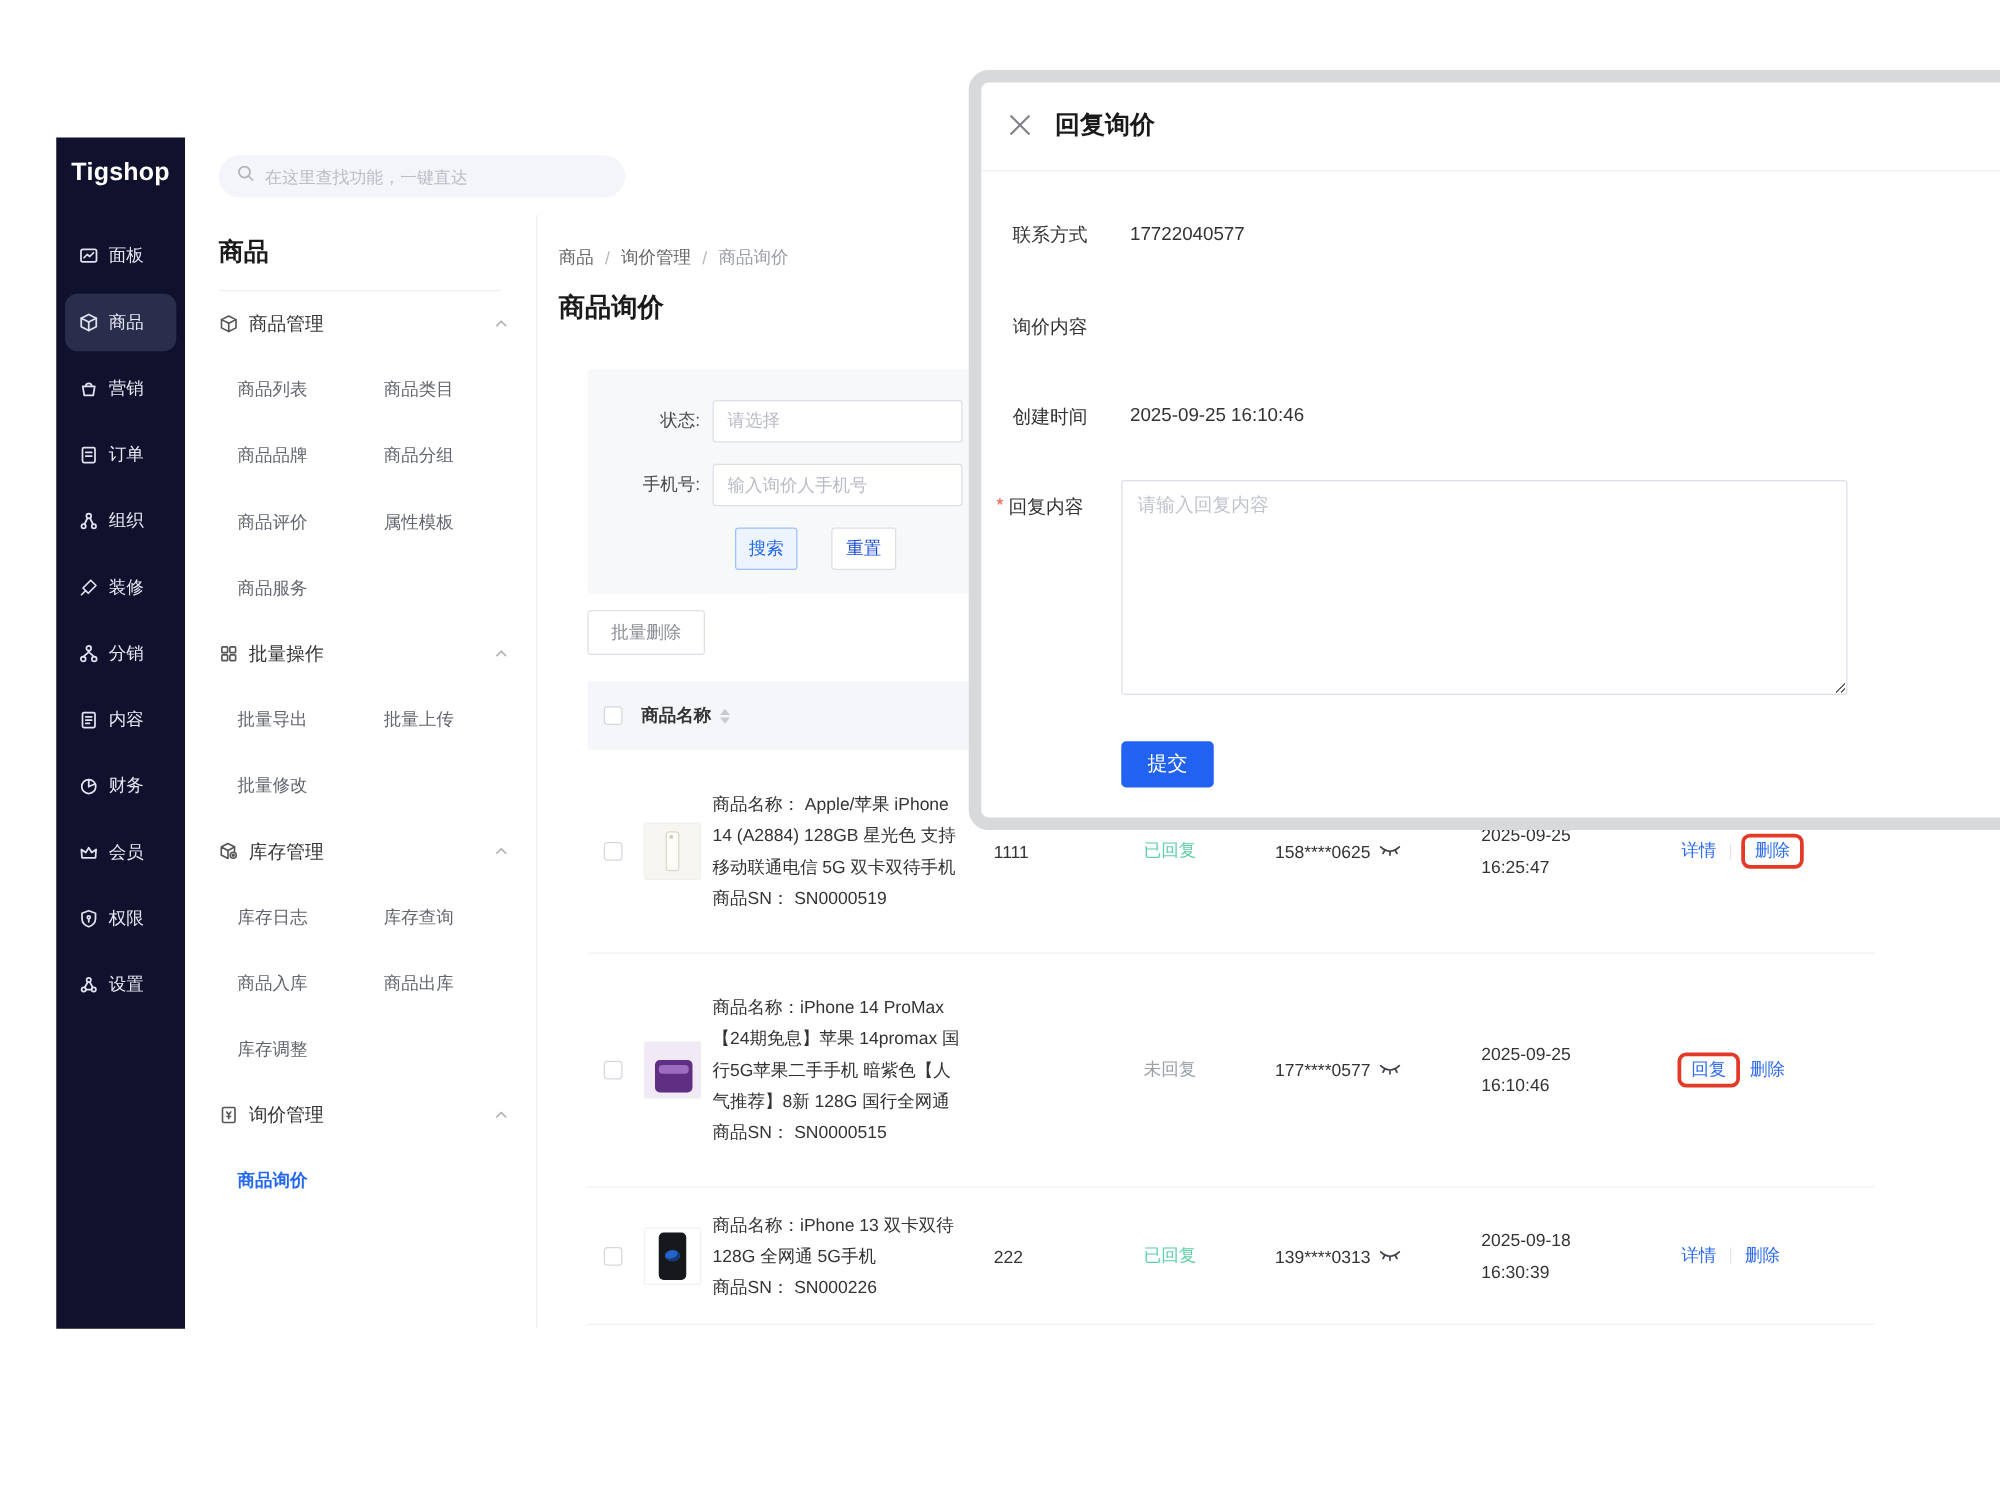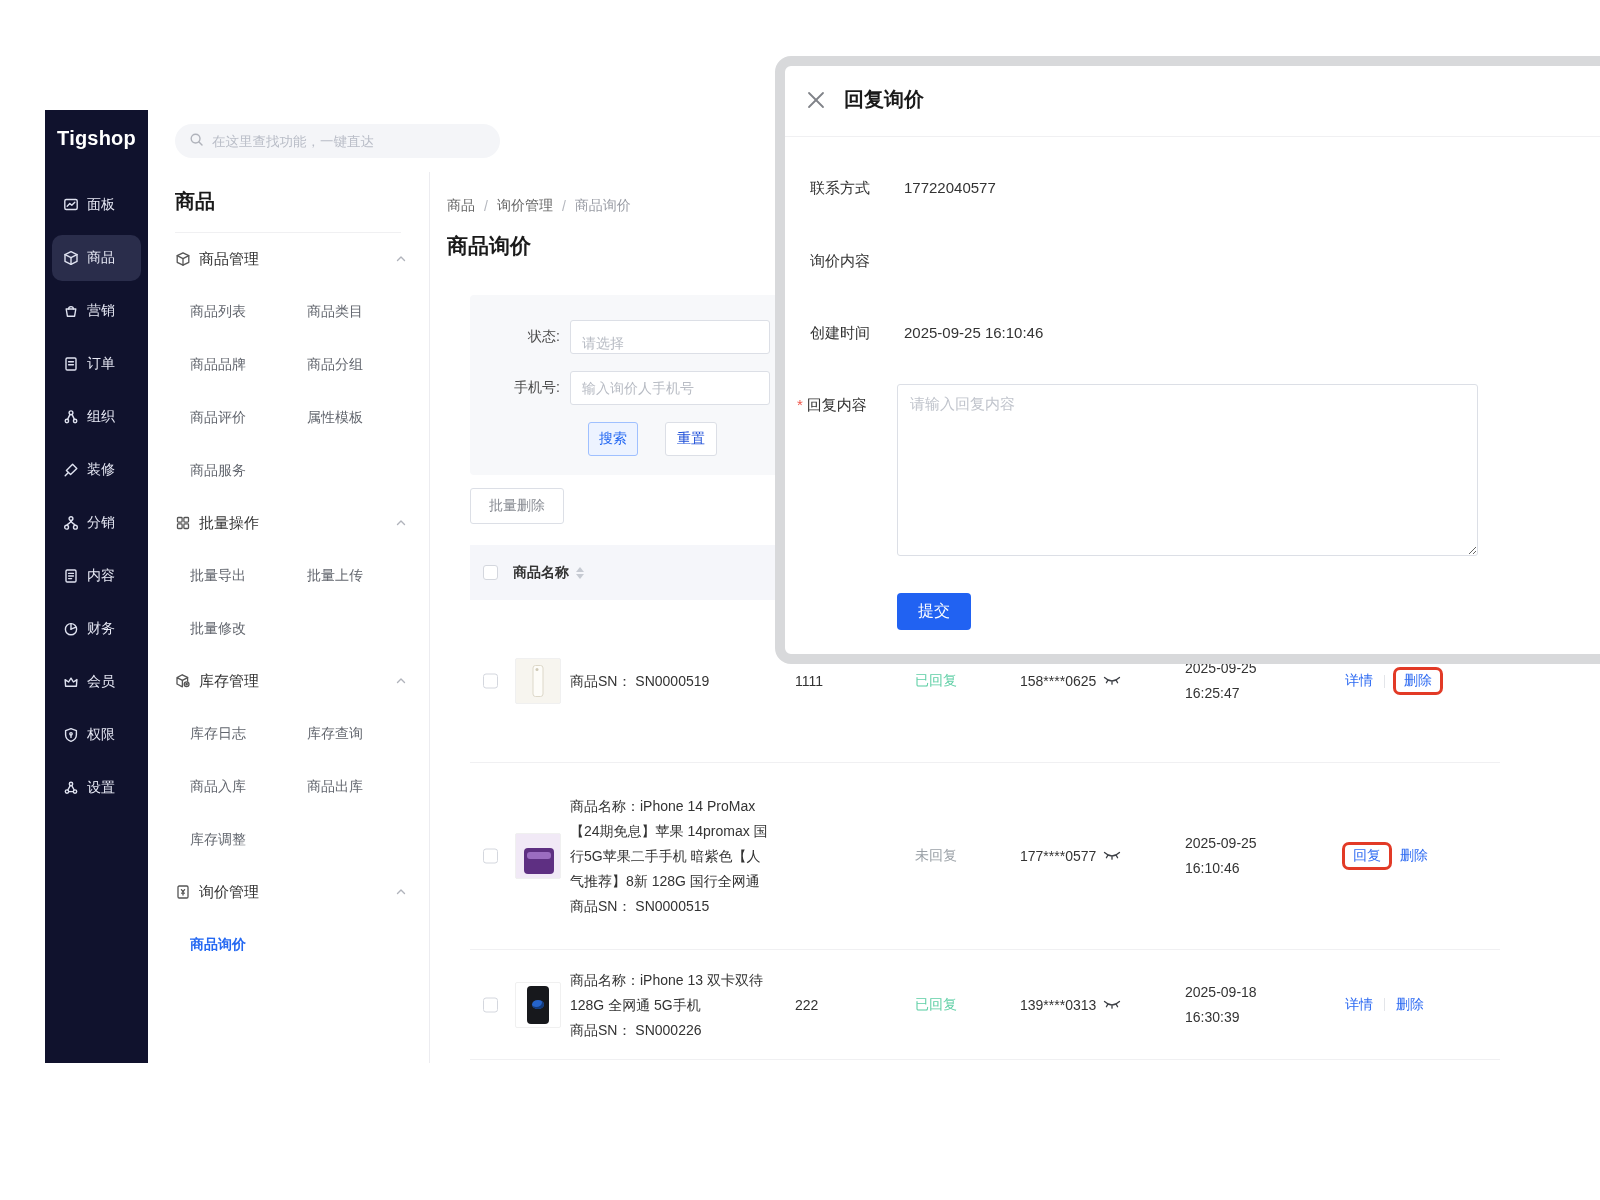--- a/index.html
+++ b/index.html
@@ -45,21 +45,21 @@
             display:flex; gap:9px; align-items:center; }
   .crumbs .sep { color:#b5b8bf; }
   .crumbs .last { color:#9a9da5; }
   .page-title { position:absolute; left:17px; top:60px; font-size:21px; font-weight:bold; color:#1a1a1a; }
 
   .fcard { position:absolute; left:40px; top:123px; width:1030px; height:180px; background:#f7f8fa; border-radius:4px; }
   .frow { position:absolute; display:flex; align-items:center; }
   .flabel { width:100px; text-align:right; font-size:14px; color:#4a4a4a; padding-right:10px; }
   .fctrl { width:200px; height:34px; background:#fff; border:1px solid #dcdfe6; border-radius:3px;
            display:flex; align-items:center; padding:0 11px; font-size:14px; }
-  .fctrl.ph { color:#b8bcc4;align-items:flex-end; }
+  .fctrl.ph { color:#b8bcc4; }
   .fctrl input { border:none; outline:none; width:100%; font-size:14px; font-family:inherit; background:transparent; }
   .fctrl input::placeholder { color:#b8bcc4; }
   .btn { height:34px; border-radius:3px; font-size:14px; font-family:inherit; cursor:pointer; display:inline-flex;
          align-items:center; justify-content:center; }
   .btn-search { width:50px; background:#edf3ff; border:1px solid #9fc0ff; color:#2468f2; }
   .btn-reset { width:52px; background:#fff; border:1px solid #dcdfe6; color:#1d4ed8; margin-left:27px; }
   .btn-bulk { position:absolute; left:40px; top:316px; width:94px; height:36px; background:#fff;
               border:1px solid #dcdfe6; color:#8a8d94; font-size:14px; border-radius:3px; }
 
   .thead { position:absolute; left:40px; top:373px; width:1030px; height:55px; background:#f5f6fa; }
@@ -405,20 +405,21 @@
     </div>
 
     <div class="trow r1">
       <div class="cell c-cb">
           <div class="cb"></div>
         </div>
       <div class="cell c-thumb t1">
           <i></i>
         </div>
       <div class="cell c-name">
+        <div>商品名称： Apple/苹果 iPhone 14 (A2884) 128GB 星光色 支持移动联通电信 5G 双卡双待手机</div>
         <div>商品SN： SN0000519</div>
       </div>
       <div class="cell c-count">1111</div>
       <div class="cell c-status st-ok">已回复</div>
       <div class="cell c-phone">
         <span>158****0625</span>
         <span class="eye">
             <svg width="18" height="10" viewBox="0 0 18 10" fill="none" stroke="currentColor" stroke-width="1.3" stroke-linecap="round">
               <path d="M1.5 1.5 Q9 8.5 16.5 1.5"></path>
               <line x1="4.6" y1="4.6" x2="3.4" y2="6.8"></line>

